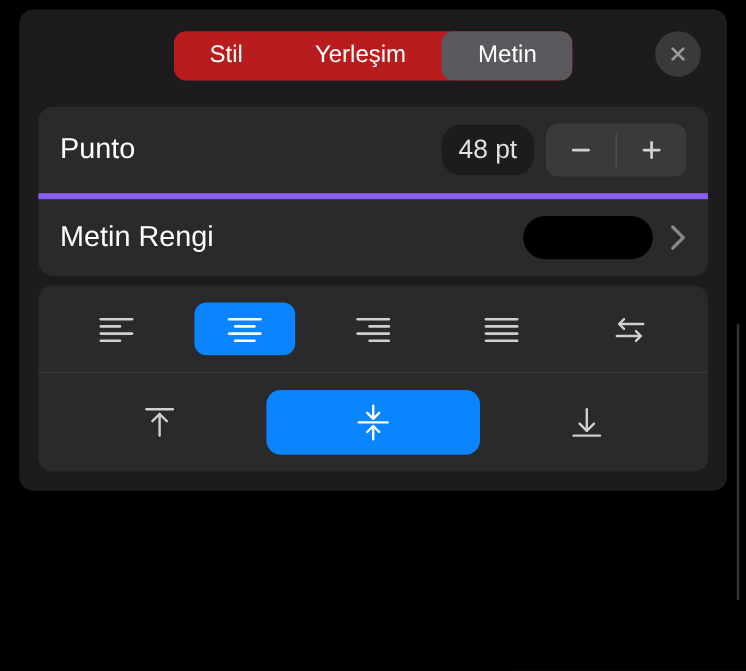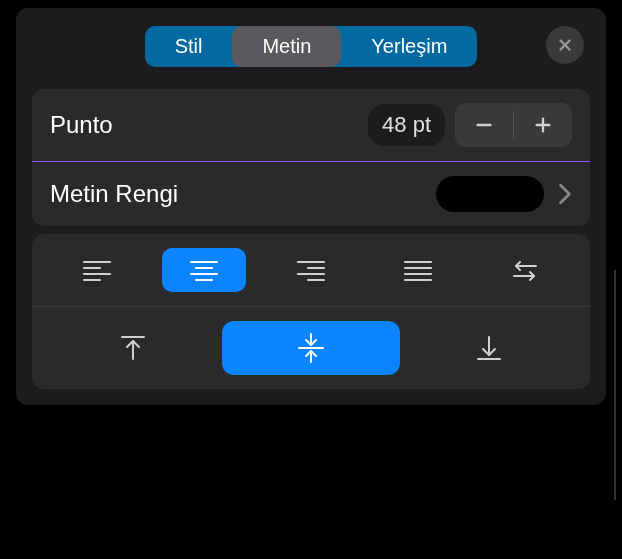--- a/index.html
+++ b/index.html
@@ -22,21 +22,21 @@
       padding-bottom: 8px;
     }
     .tab-header {
       display: flex;
       align-items: center;
       padding: 18px 16px 14px 16px;
       position: relative;
     }
     .tab-group {
       display: flex;
-      background: #0369a1;
+      background: #b91c1c;
       border-radius: 10px;
       margin: 0 auto;
       overflow: hidden;
     }
     .tab {
       padding: 9px 30px;
       font-size: 20px;
       color: #fff;
       cursor: pointer;
     }
@@ -66,21 +66,21 @@
       margin: 8px 16px;
       border-radius: 12px;
     }
     .row {
       display: flex;
       align-items: center;
       padding: 14px 18px;
       min-height: 62px;
     }
     .row + .row {
-      border-top: 1px solid #8b5cf6;
+      border-top: 5px solid #8b5cf6;
     }
     .row-label {
       flex: 1;
       font-size: 24px;
       color: #fff;
     }
     .size-value {
       background: #1c1c1e;
       border-radius: 16px;
       padding: 8px 14px;
@@ -171,22 +171,22 @@
     }
   </style>
 </head>
 <body>
 
 <div class="panel">
 
   <div class="tab-header">
     <div class="tab-group">
       <div class="tab">Stil</div>
+      <div class="tab">Yerleşim</div>
       <div class="tab active">Metin</div>
-      <div class="tab">Yerleşim</div>
     </div>
     <div class="close-btn">
       <svg viewBox="0 0 24 24" fill="none" stroke="#999" stroke-width="3" stroke-linecap="round">
         <line x1="6" y1="6" x2="18" y2="18"></line>
         <line x1="18" y1="6" x2="6" y2="18"></line>
       </svg>
     </div>
   </div>
 
   <div class="section">

